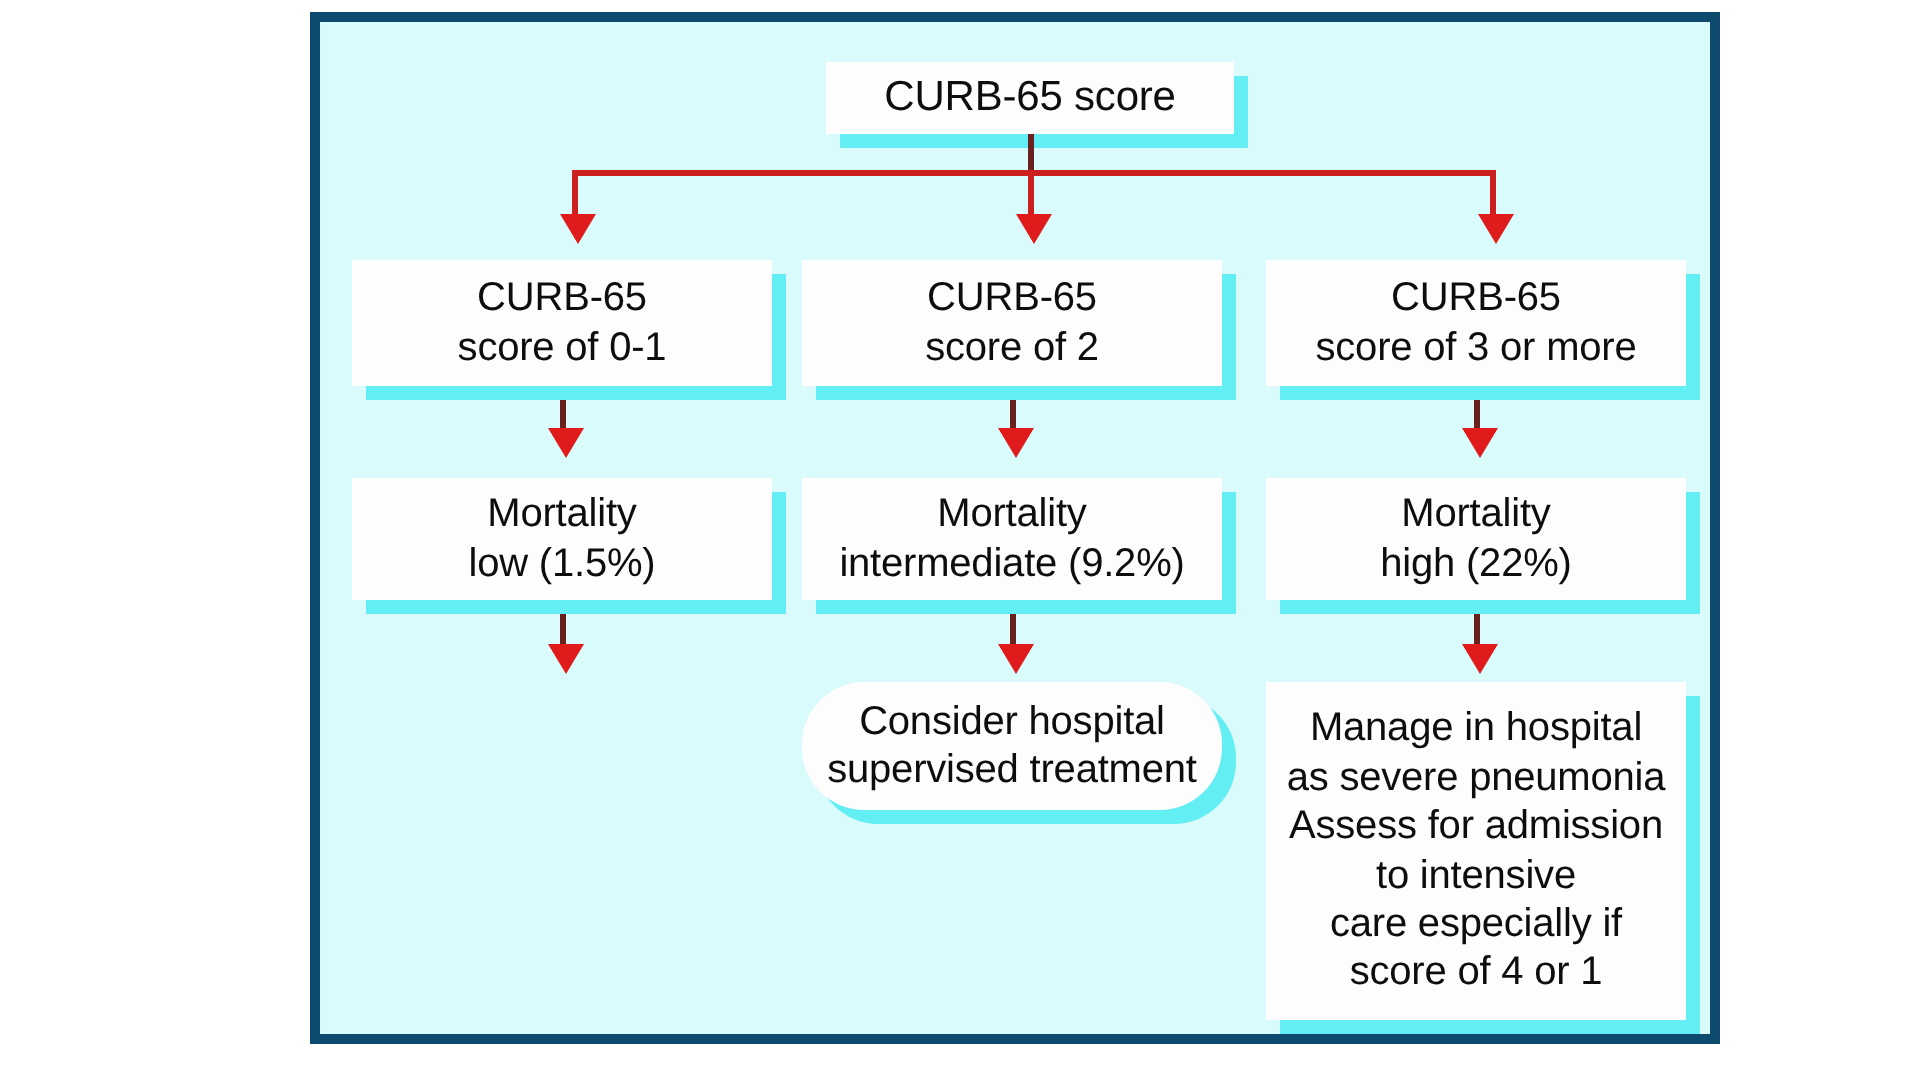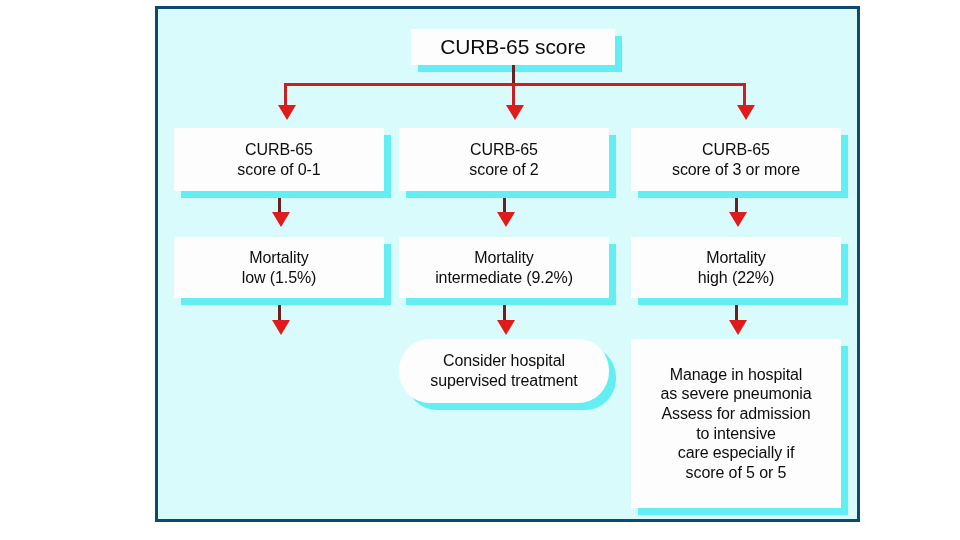--- a/index.html
+++ b/index.html
@@ -16,37 +16,37 @@
   }
 
   
   #panel {
     position: absolute;
     left: 155px;
     top: 6px;
     width: 705px;
     height: 516px;
     background: #d9fbfb;
-    border: 3px solid #0c4a6e;
+    border: 5px solid #0c4a6e;
     box-sizing: border-box;
   }
 
   
   .node {
     position: absolute;
     background: #fdfdfd;
     box-shadow: 7px 7px 0 0 #62eef2;
     box-sizing: border-box;
     display: flex;
     flex-direction: column;
     align-items: center;
     justify-content: center;
     text-align: center;
     color: #0d0d0d;
-    font-size: 16px;
+    font-size: 20px;
     line-height: 1.22;
     letter-spacing: -0.1px;
     padding: 4px 6px;
     white-space: pre-line;
   }
   .node.root {
     font-size: 21px;
   }
 
   
@@ -120,15 +120,15 @@
   <div class="conn v stem-dark" style="left:577px; top:296px; height:18px;"></div>
   <div class="arrowhead" style="left:571px; top:311px;"></div>
 
   <div class="node" style="left:241px; top:330px; width:210px; height:64px;border-radius:31px;">Consider hospital
 supervised treatment</div>
   <div class="node" style="left:473px; top:330px; width:210px; height:169px;">Manage in hospital
 as severe pneumonia
 Assess for admission
 to intensive
 care especially if
-score of 5 or 5</div>
+score of 4 or 1</div>
 
 </div>
 
 </body></html>

